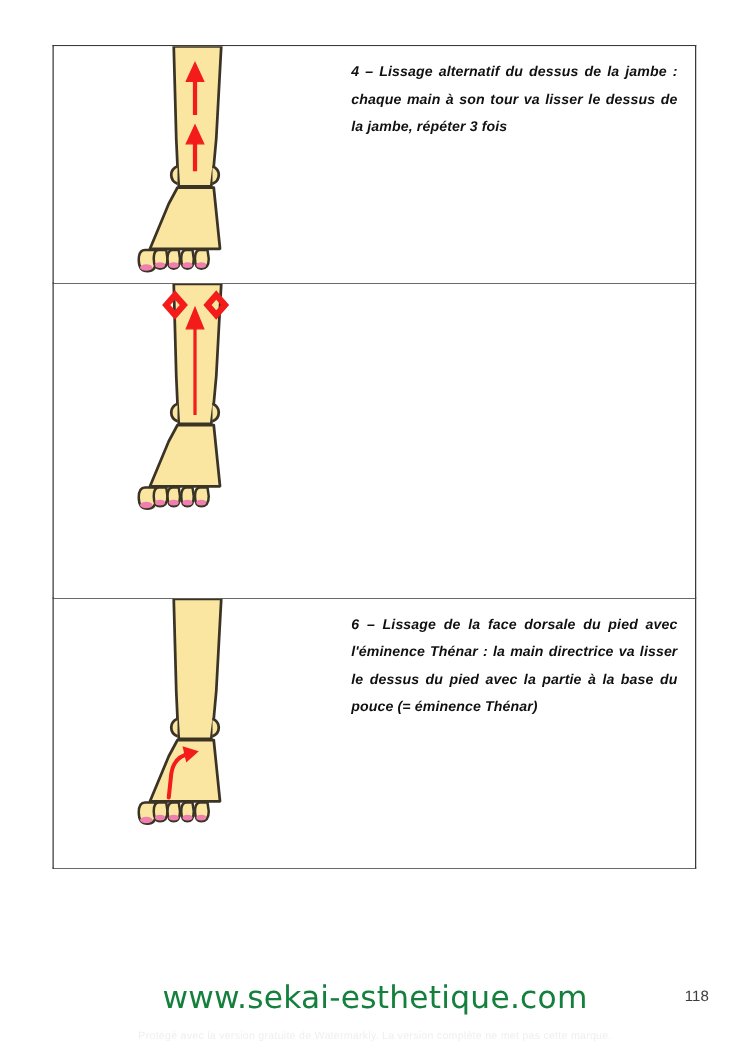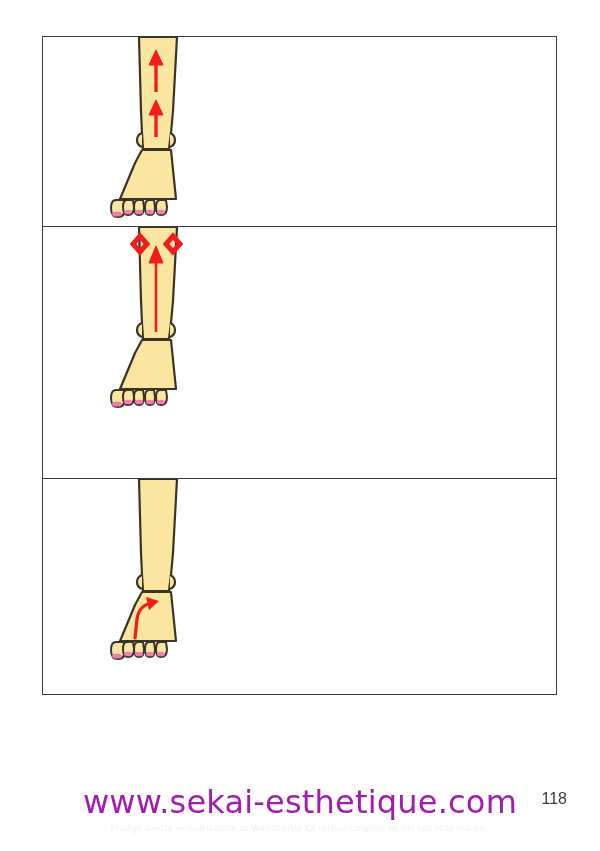--- a/index.html
+++ b/index.html
@@ -76,30 +76,30 @@
   }
 
   
   .site-url {
     position: absolute;
     left: 0;
     right: 0;
     top: 783px;
     text-align: center;
     font-family: "DejaVu Sans", sans-serif;
-    font-size: 32px;
-    color: #a21caf;
+    font-size: 25px;
+    color: #15803d;
     letter-spacing: 0.2px;
   }
   .page-number {
     position: absolute;
     right: 33px;
     top: 790px;
     font-family: "Liberation Sans", sans-serif;
-    font-size: 16px;
+    font-size: 12px;
     color: #3c3c3c;
   }
   .watermark-note {
     position: absolute;
     left: 0;
     right: 0;
     top: 823px;
     text-align: center;
     font-family: "Liberation Sans", sans-serif;
     font-size: 8.5px;
@@ -149,20 +149,21 @@
                   <line x1="59" y1="55" x2="59" y2="22" stroke-width="3.4"></line>
                   <polygon points="59,13 52,28 66,28"></polygon>
                 </g>
                 <g stroke="#f41b1b" fill="#f41b1b">
                   <line x1="59" y1="100" x2="59" y2="72" stroke-width="3.4"></line>
                   <polygon points="59,63 52,78 66,78"></polygon>
                 </g>
               </svg>
             </div>
 
+            <p class="step-text">4 – Lissage alternatif du dessus de la jambe : chaque main à son tour va lisser le dessus de la jambe, répéter 3 fois</p>
           </div>
         </td>
       </tr>
 
       <tr>
         <td class="panel">
           <div class="panel-inner" style="height:251px;">
 
             <div class="figure-wrap">
               <svg width="118" height="188" viewBox="0 0 118 188">
@@ -226,20 +227,21 @@
                   <ellipse cx="64" cy="175" rx="4" ry="2.3" fill="#ef7fae"></ellipse>
                 </g>
 
                 <g>
                   <path d="M38 159 L40 140 Q42 126 55 124" fill="none" stroke="#f41b1b" stroke-width="3.2" stroke-linecap="round"></path>
                   <polygon points="62,122 49,118 52,131" fill="#f41b1b"></polygon>
                 </g>
               </svg>
             </div>
 
+            <p class="step-text">6 – Lissage de la face dorsale du pied avec l'éminence Thénar : la main directrice va lisser le dessus du pied avec la partie à la base du pouce (= éminence Thénar)</p>
           </div>
         </td>
       </tr>
 
     </tbody>
   </table>
 
   <div class="site-url">www.sekai-esthetique.com</div>
   <div class="page-number">118</div>
   <div class="watermark-note">Protégé avec la version gratuite de Watermarkly. La version complète ne met pas cette marque.</div>

